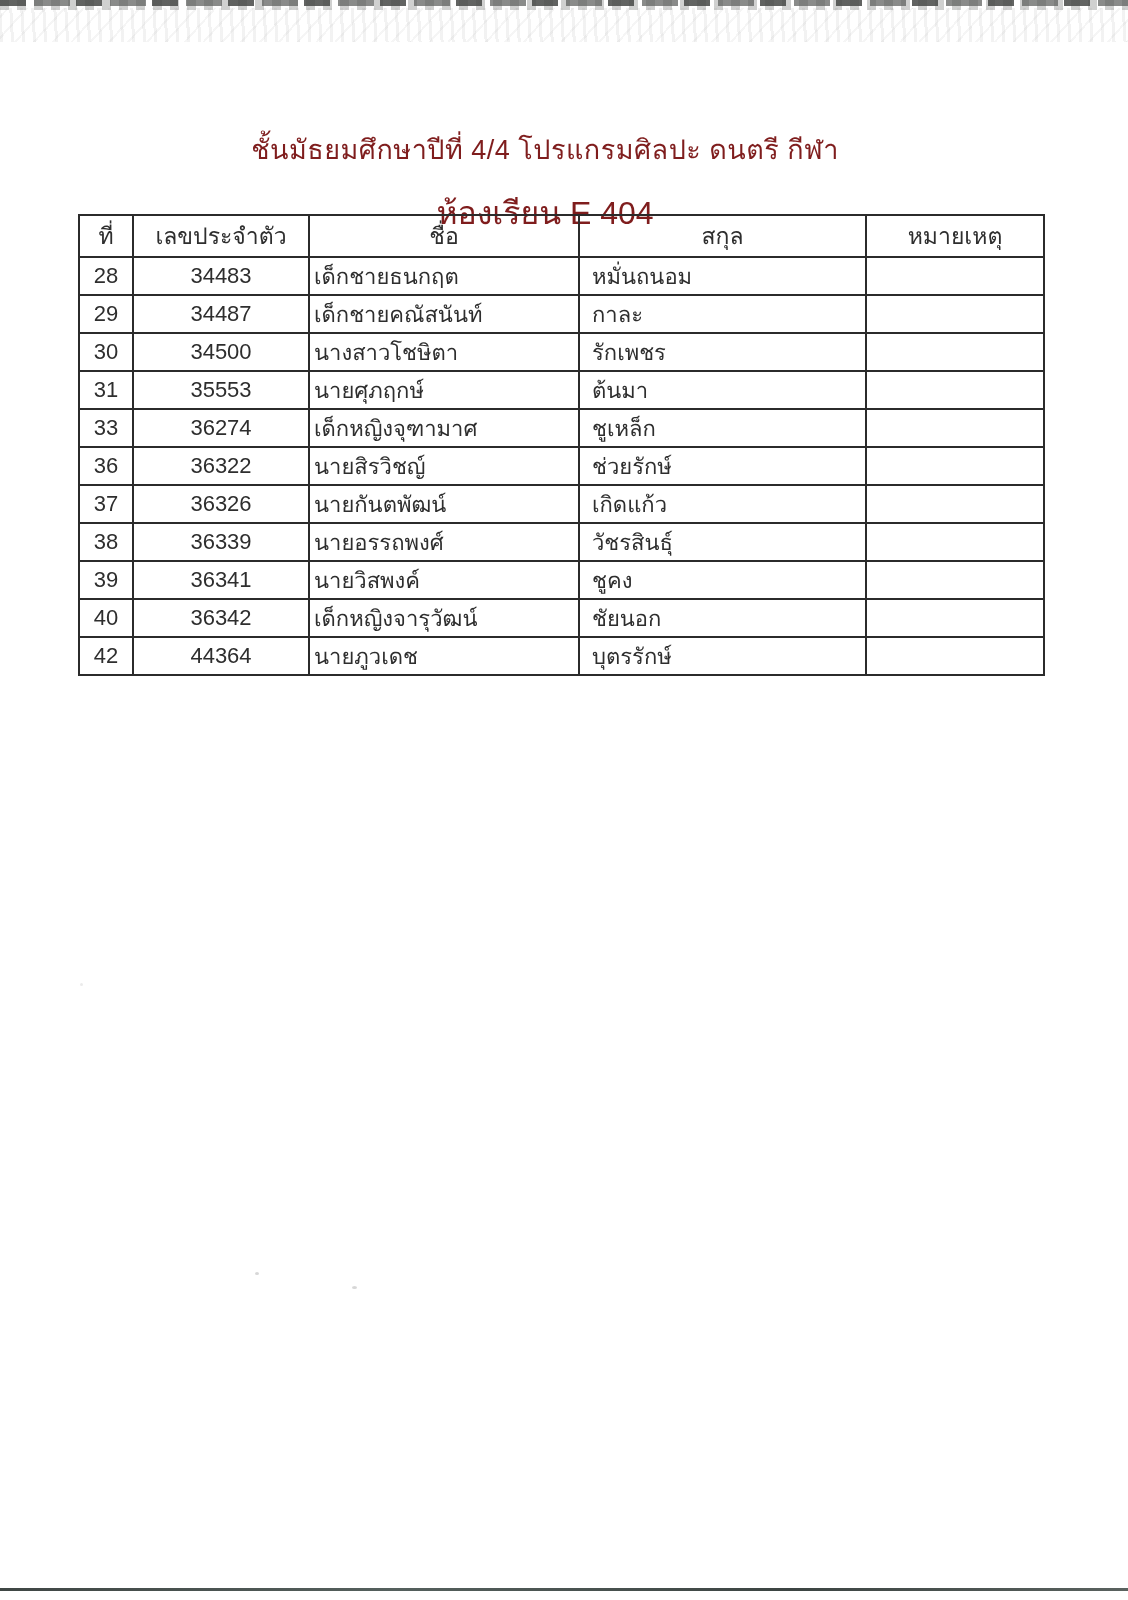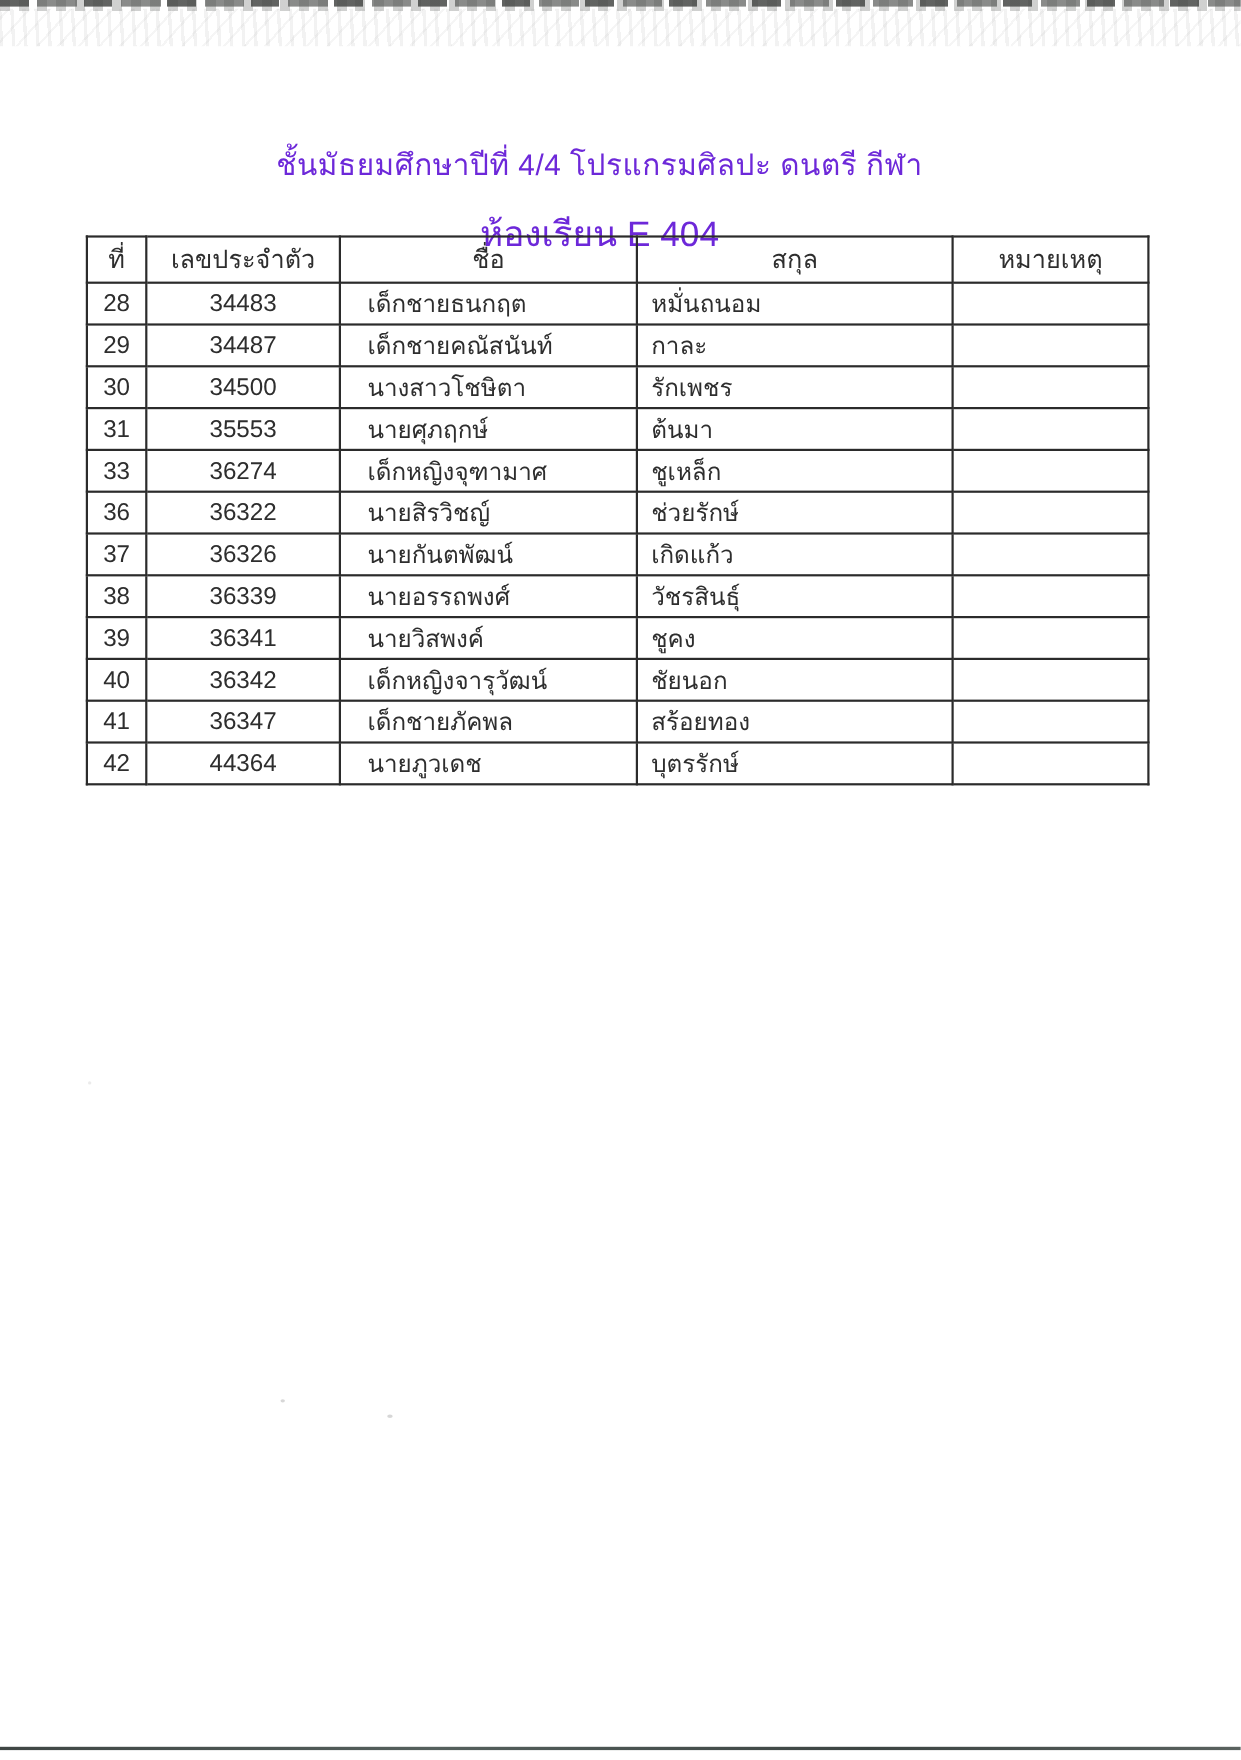--- a/index.html
+++ b/index.html
@@ -76,38 +76,38 @@
     text-align: center;
     font-size: 23px;
     vertical-align: middle;
   }
   table.roster td {
     height: 38px;
     vertical-align: middle;
   }
   td.c-no   { text-align: center; }
   td.c-id   { text-align: center; }
-  td.c-first{ text-align: left; padding-left: 24px; }
+  td.c-first{ text-align: left; padding-left: 4px; }
   td.c-last { text-align: left; padding-left: 12px; }
   td.c-note { text-align: left; }
   
   .speck { position: absolute; background: rgba(140,140,140,0.35); border-radius: 50%; }
   .speck-1 { left: 255px; top: 1272px; width: 4px; height: 3px; }
   .speck-2 { left: 352px; top: 1286px; width: 5px; height: 3px; }
   .speck-3 { left: 80px;  top: 983px;  width: 3px; height: 3px; opacity: .5; }
 </style>
 </head>
 <body>
 
 <div class="page">
 
   <div class="scan-top"></div>
   <div class="scan-top-speckle"></div>
 
-  <div class="title-block" style="color: #6d28d9;">
+  <div class="title-block" style="color: #7f1d1d;">
     <div class="title-line1">ชั้นมัธยมศึกษาปีที่  4/4  โปรแกรมศิลปะ ดนตรี กีฬา</div>
     <div class="title-line2">ห้องเรียน E 404</div>
   </div>
 
   <table class="roster">
     <colgroup>
       <col style="width:54px">
       <col style="width:176px">
       <col style="width:270px">
       <col style="width:287px">
@@ -187,27 +187,20 @@
       <td class="c-note"></td>
     </tr>
         <tr>
       <td class="c-no">40</td>
       <td class="c-id">36342</td>
       <td class="c-first">เด็กหญิงจารุวัฒน์</td>
       <td class="c-last">ชัยนอก</td>
       <td class="c-note"></td>
     </tr>
         <tr>
-      <td class="c-no">41</td>
-      <td class="c-id">36347</td>
-      <td class="c-first">เด็กชายภัคพล</td>
-      <td class="c-last">สร้อยทอง</td>
-      <td class="c-note"></td>
-    </tr>
-        <tr>
       <td class="c-no">42</td>
       <td class="c-id">44364</td>
       <td class="c-first">นายภูวเดช</td>
       <td class="c-last">บุตรรักษ์</td>
       <td class="c-note"></td>
     </tr>
       </tbody>
   </table>
 
   <div class="speck speck-1"></div>

